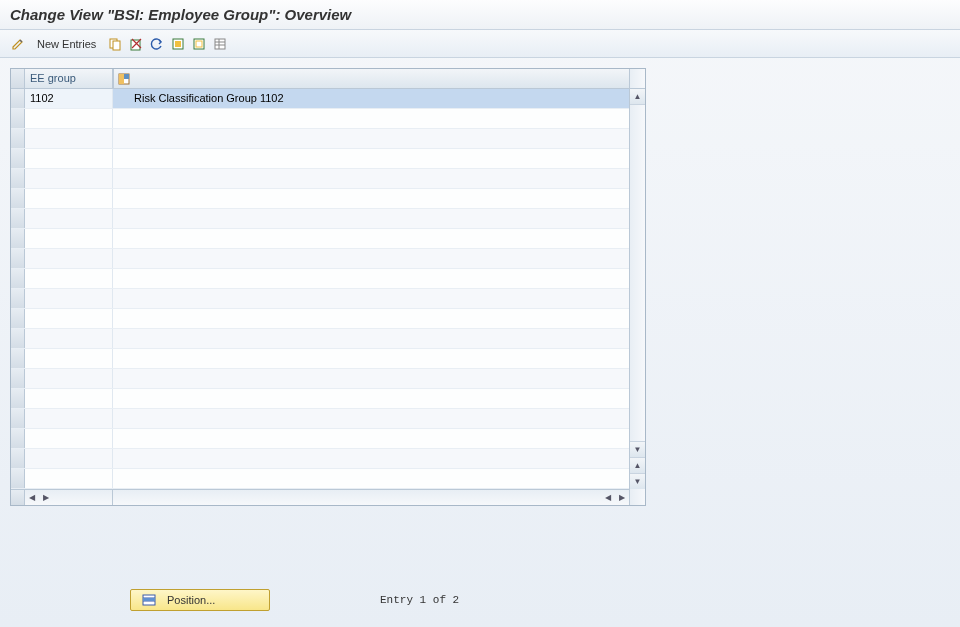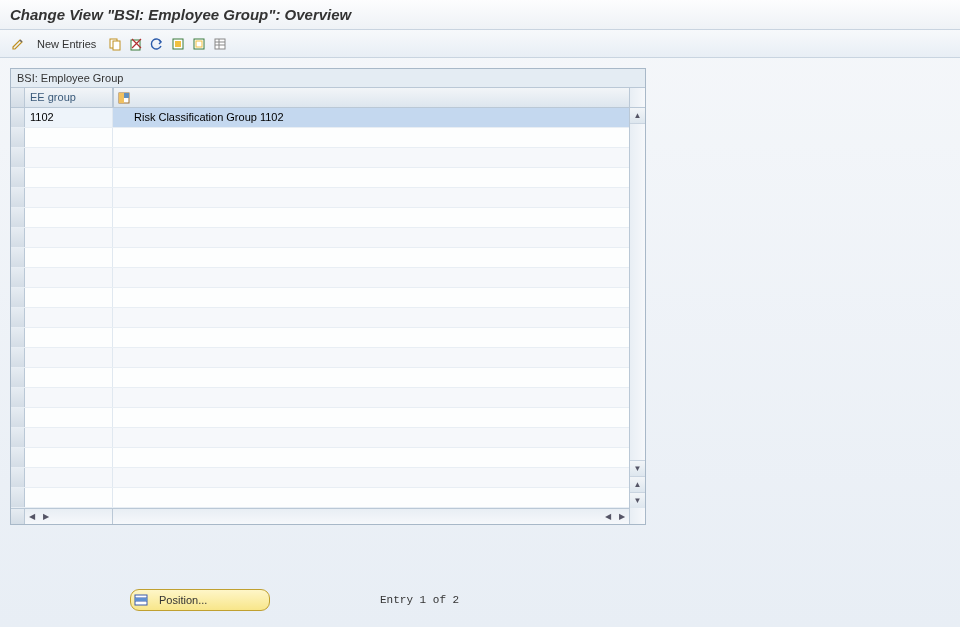--- a/index.html
+++ b/index.html
@@ -197,27 +197,27 @@
       right: 0;
       display: flex;
       align-items: center;
       padding: 0 130px;
     }
     .position-btn {
       height: 22px;
       width: 140px;
       background: linear-gradient(to bottom, #fef6c8, #f8e68a);
       border: 1px solid #c0a030;
-      border-radius: 9px;
+      border-radius: 2px;
       display: flex;
       align-items: center;
       cursor: pointer;
       font-size: 11px;
       color: #333;
-      padding: 0 2px;
+      padding: 0 10px;
     }
     .position-btn .picon {
       width: 16px;
       height: 16px;
       margin-right: 10px;
       display:flex; align-items:center; justify-content:center;
     }
     .entry-text {
       margin-left: 110px;
       font-size: 11px;
@@ -275,21 +275,20 @@
         <rect x="2" y="2" width="10" height="10" fill="#fff" stroke="#888"></rect>
         <line x1="2" y1="5" x2="12" y2="5" stroke="#888"></line>
         <line x1="2" y1="8" x2="12" y2="8" stroke="#888"></line>
         <line x1="6" y1="2" x2="6" y2="12" stroke="#888"></line>
       </svg>
   </button>
 </div>
 
 <div class="content-area">
   <div class="panel">
-    <div class="panel-title">BSI: Employee Group</div>
     <div class="table-container">
       <div class="table-left">
         <div class="table-hdr">
           <div class="hdr-selector"></div>
           <div class="hdr-col1">EE group</div>
           <div class="hdr-tool">
             <svg width="12" height="12">
                 <rect x="1" y="1" width="10" height="10" fill="#fff" stroke="#a07030"></rect>
                 <rect x="1" y="1" width="5" height="10" fill="#f0c060"></rect>
                 <rect x="6" y="1" width="5" height="5" fill="#6090c0"></rect>

